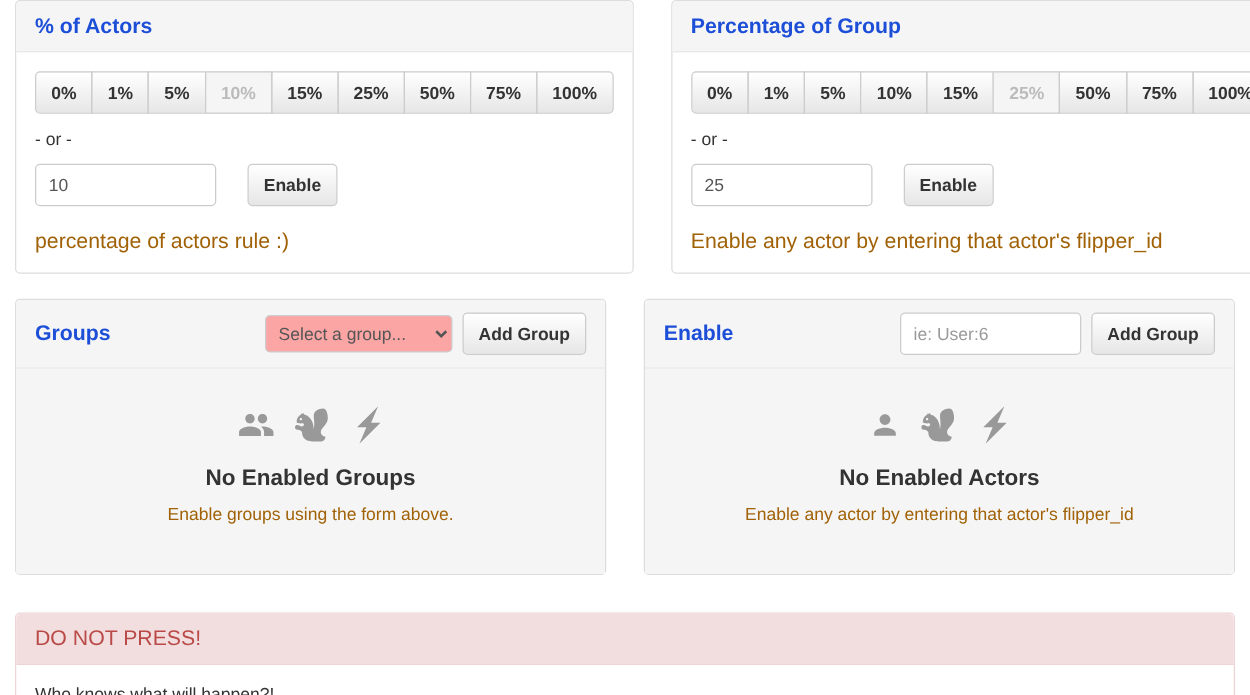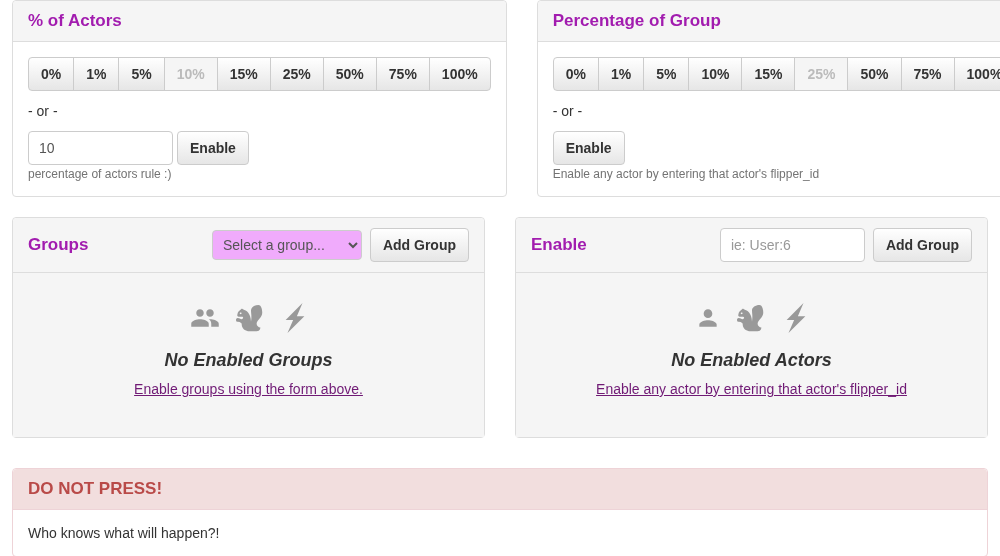--- a/index.html
+++ b/index.html
@@ -25,21 +25,21 @@
       padding: 10px 15px;
       border-top-left-radius: 4px;
       border-top-right-radius: 4px;
       display: flex;
       align-items: center;
       justify-content: space-between;
     }
     .panel-title {
       font-size: 17px;
       font-weight: bold;
-      color: #a21caf;
+      color: #1d4ed8;
     }
     .panel-body {
       padding: 15px;
     }
     .btn-group {
       display: flex;
     }
     .btn-group .btn {
       border-radius: 0;
       margin-left: -1px;
@@ -72,88 +72,86 @@
       color: #bbb;
       cursor: not-allowed;
       background: #f5f5f5;
     }
     .or-sep {
       font-weight: normal;
       margin: 12px 0;
     }
     .form-inline {
       display: flex;
-      gap: 4px;
+      gap: 25px;
     }
     .form-control {
       display: inline-block;
       padding: 6px 10px;
       font-size: 14px;
       line-height: 1.42857143;
       color: #555;
       background-color: #fff;
       border: 1px solid #ccc;
       border-radius: 4px;
       width: 145px;
     }
     .form-control::placeholder { color: #999; }
     .help-text {
-      color: #737373;
-      font-size: 12px;
-      margin-top: 2px;
+      color: #a16207;
+      font-size: 17px;
+      margin-top: 18px;
     }
     .heading-controls {
       display: flex;
       align-items: center;
       gap: 8px;
     }
     select.form-control {
       width: 150px;
       height: 30px;
       padding: 2px 6px;
-      background: #f0abfc;
+      background: #fca5a5;
     }
     .placeholder-body {
       background: #f5f5f5;
       text-align: center;
       padding: 30px 15px 40px;
     }
     .icon-row {
       display: flex;
       justify-content: center;
       gap: 16px;
       margin-bottom: 14px;
     }
     .icon-row svg { fill: #999; }
     .ph-title {
       font-size: 18px;
       font-weight: bold;
       margin-bottom: 10px;
-      font-style: italic;
     }
     .ph-sub {
       font-size: 14px;
-      color: #701a75;
-      text-decoration: underline;
+      color: #a16207;
     }
     .danger-panel {
       border: 1px solid #eed3d7;
       border-radius: 4px;
       margin-top: 10px;
     }
     .danger-heading {
       background: #f2dede;
       border-bottom: 1px solid #eed3d7;
       padding: 10px 15px;
       border-top-left-radius: 4px;
       border-top-right-radius: 4px;
     }
     .danger-title {
       color: #b94a48;
-      font-weight: bold;
+      font-weight: normal;
       font-size: 17px;
     }
     .danger-body {
       padding: 15px;
     }
   </style>
 </head>
 <body>
 
 <div class="row">
@@ -197,20 +195,21 @@
             <button class="btn">5%</button>
             <button class="btn">10%</button>
             <button class="btn">15%</button>
             <button class="btn disabled">25%</button>
             <button class="btn">50%</button>
             <button class="btn">75%</button>
             <button class="btn">100%</button>
           </div>
         <div class="or-sep">- or -</div>
         <div class="form-inline">
+          <input class="form-control" type="text" value="25" style="">
           <button class="btn">Enable</button>
         </div>
         <div class="help-text">Enable any actor by entering that actor's flipper_id</div>
       </div>
     </div>
   </div>
 </div>
 
 <div class="row">
 

